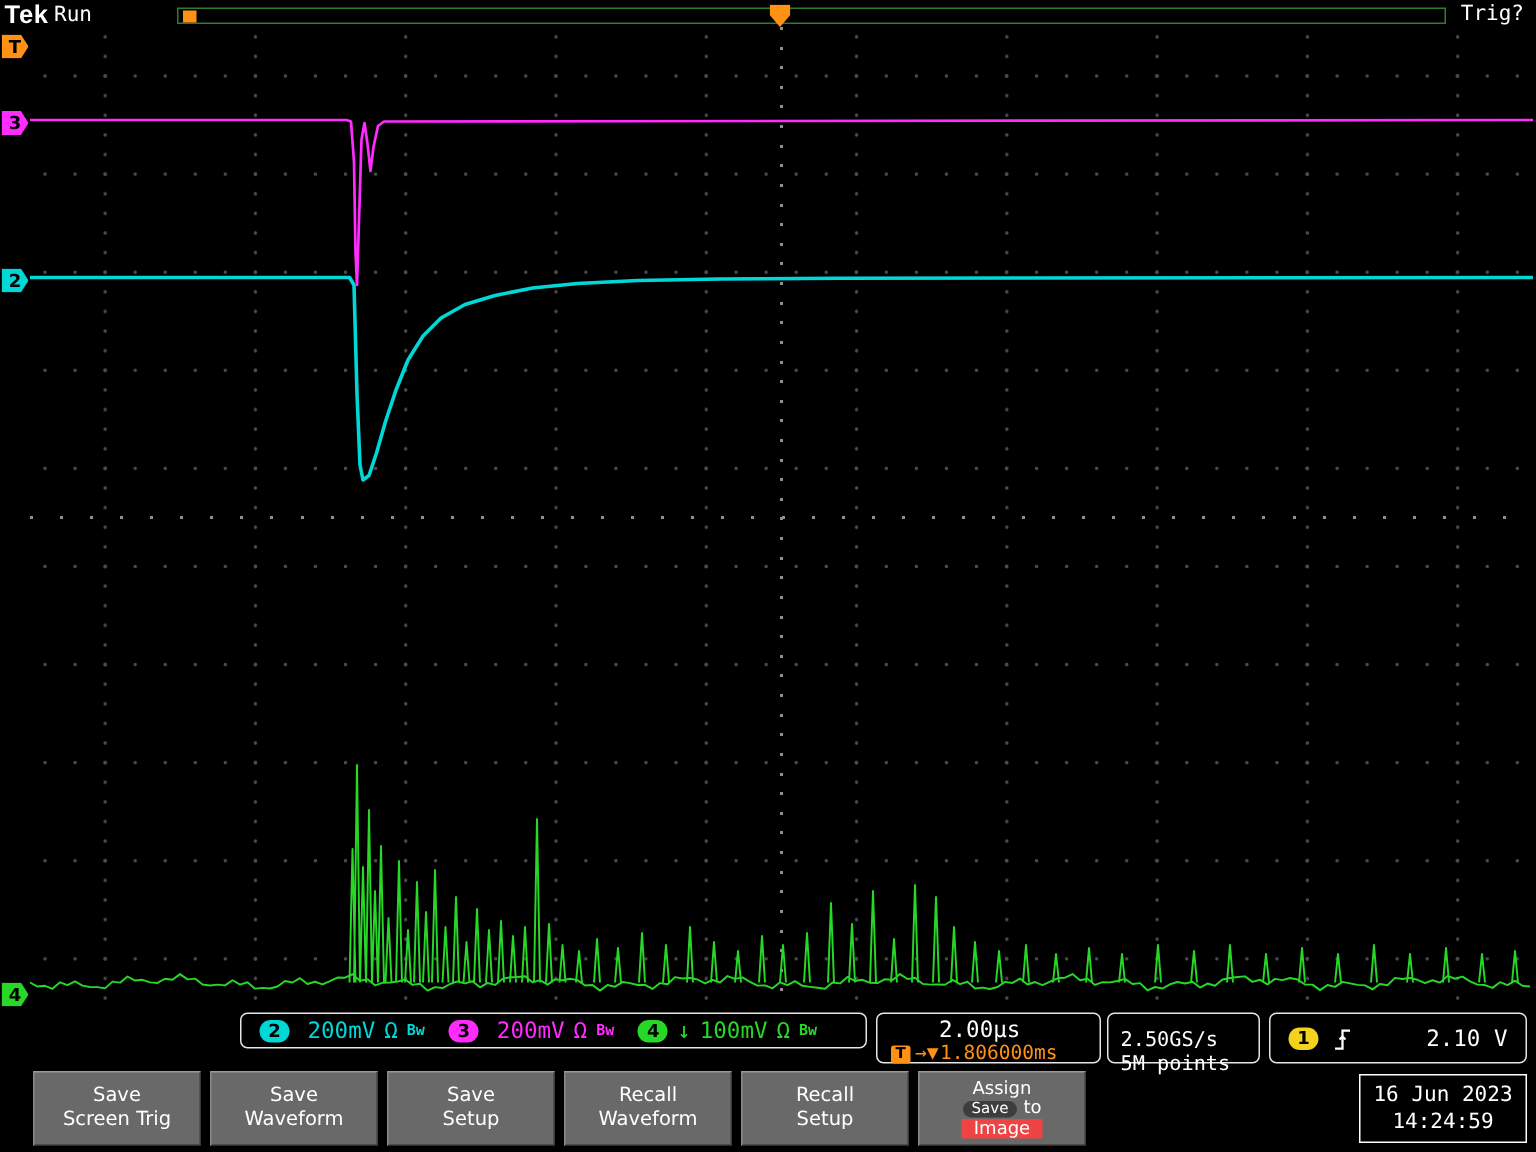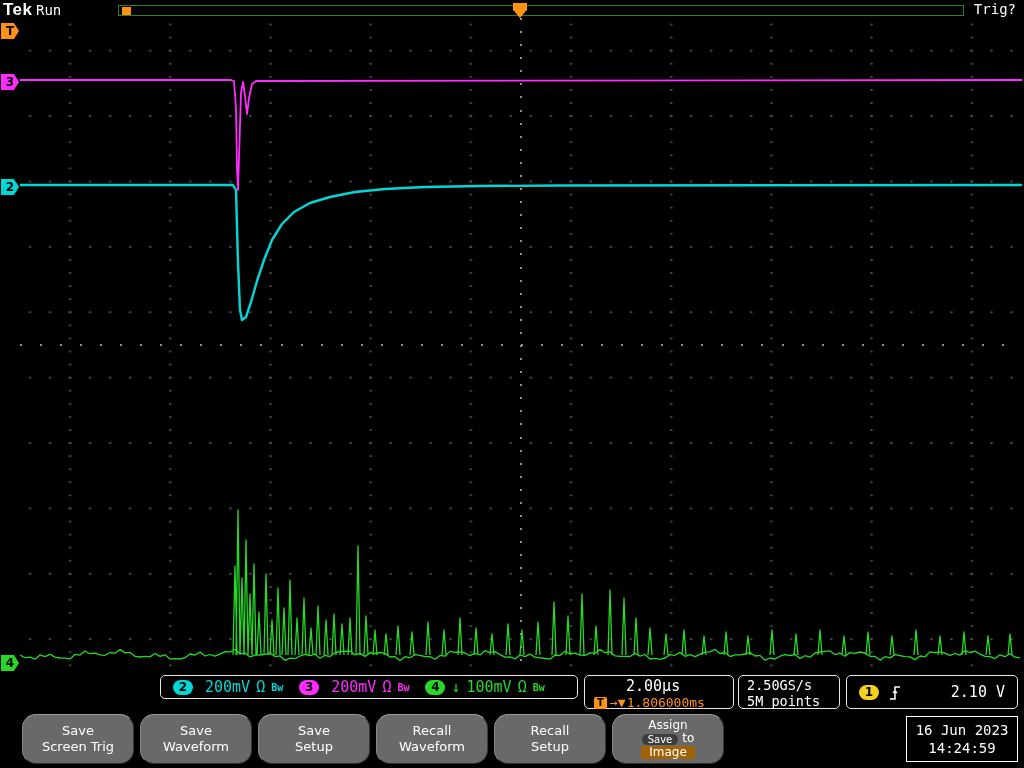--- a/index.html
+++ b/index.html
@@ -47,37 +47,37 @@
   .chpill { min-width:20px; height:15px; border-radius:8px; color:#000;
             font:bold 12px "DejaVu Sans", sans-serif; display:inline-flex;
             align-items:center; justify-content:center; padding:0 4px; }
   .bw { font-size:10px; vertical-align:sub;font-weight:bold; }
   #box-h { left:584px; top:1px; width:150px; height:34px; padding:1px 9px; }
   #box-h .l1 { font-size:15px;margin-left:32px; }
   #box-h .l2 { font-size:13px; display:flex; align-items:center; gap:1px; }
   .tbadge { display:inline-flex; width:13px; height:12px; border-radius:2px; color:#000;
             font:bold 10px "DejaVu Sans", sans-serif; align-items:center; justify-content:center;
             margin-right:2px; }
-  #box-acq { left:738px; top:1px; width:102px; height:34px; padding:1px 8px; font-size:13.5px;
+  #box-acq { left:738px; top:1px; width:102px; height:34px; padding:9px 8px; font-size:13.5px;
              line-height:1.2; }
   #box-trig { left:846px; top:1px; width:172px; height:34px; display:flex; align-items:center;
               gap:10px; padding:0 12px; font-size:15px; }
   #trig-level { margin-left:auto; }
 
   
   #menu { left:22px; top:714px; display:flex; gap:6px; }
-  .mbtn { width:112px; height:50px; background:#696969; border-radius:14px;
+  .mbtn { width:112px; height:50px; background:#696969; border-radius:0;
           border-top:1px solid #9a9a9a; border-left:1px solid #8a8a8a;
           border-bottom:1px solid #2f2f2f; border-right:1px solid #3a3a3a;
           display:flex; flex-direction:column; align-items:center; justify-content:center;
           gap:2px; font-size:13px; cursor:pointer; text-align:center; line-height:1.1; }
   .mbtn-assign { font-size:12px; gap:0; }
   .assign-mid { display:flex; align-items:center; gap:4px; }
   .save-badge { background:#3d3d3d; border-radius:7px; padding:0 6px; font-size:10px; }
-  .image-hl { background:#a16207; padding:0 8px; border-radius:1px; }
+  .image-hl { background:#ef4444; padding:0 8px; border-radius:1px; }
   #clock { left:906px; top:716px; width:112px; height:46px; border:1px solid #fff;
            background:#000; display:flex; flex-direction:column; align-items:center;
            justify-content:center; font:14px "DejaVu Sans Mono", monospace; line-height:1.3; }
 </style>
 </head>
 <body>
 
 <div class="abs" id="tek-logo">Tek</div>
 <div class="abs" id="run-state">Run</div>
 <div class="abs" id="acq-bar"></div>

